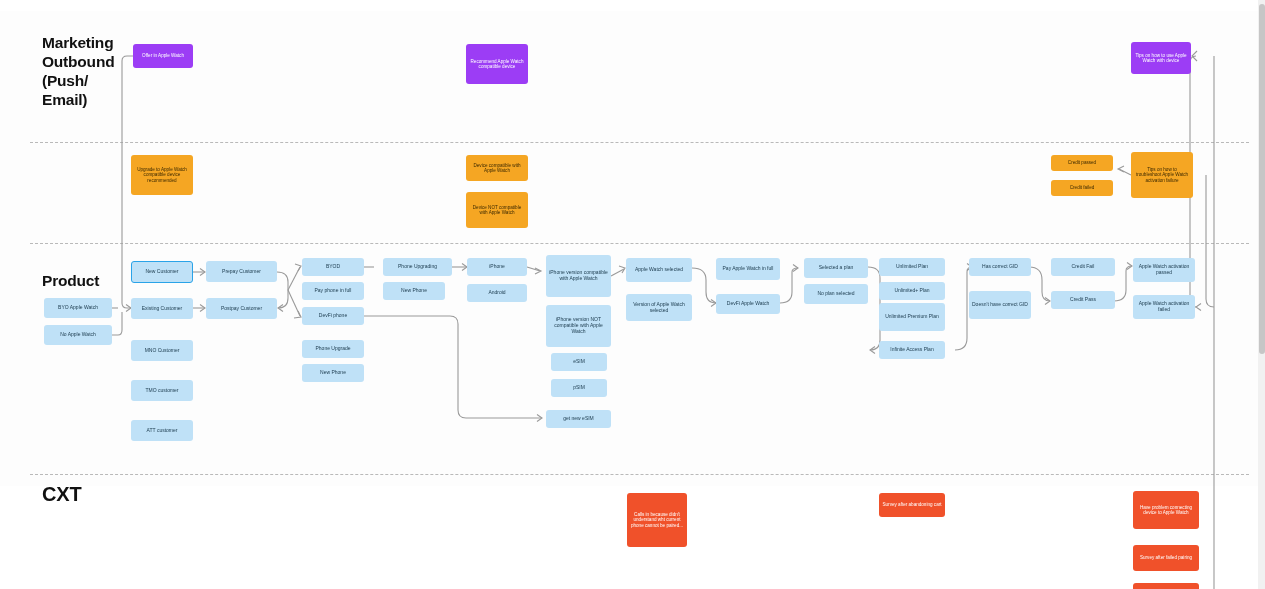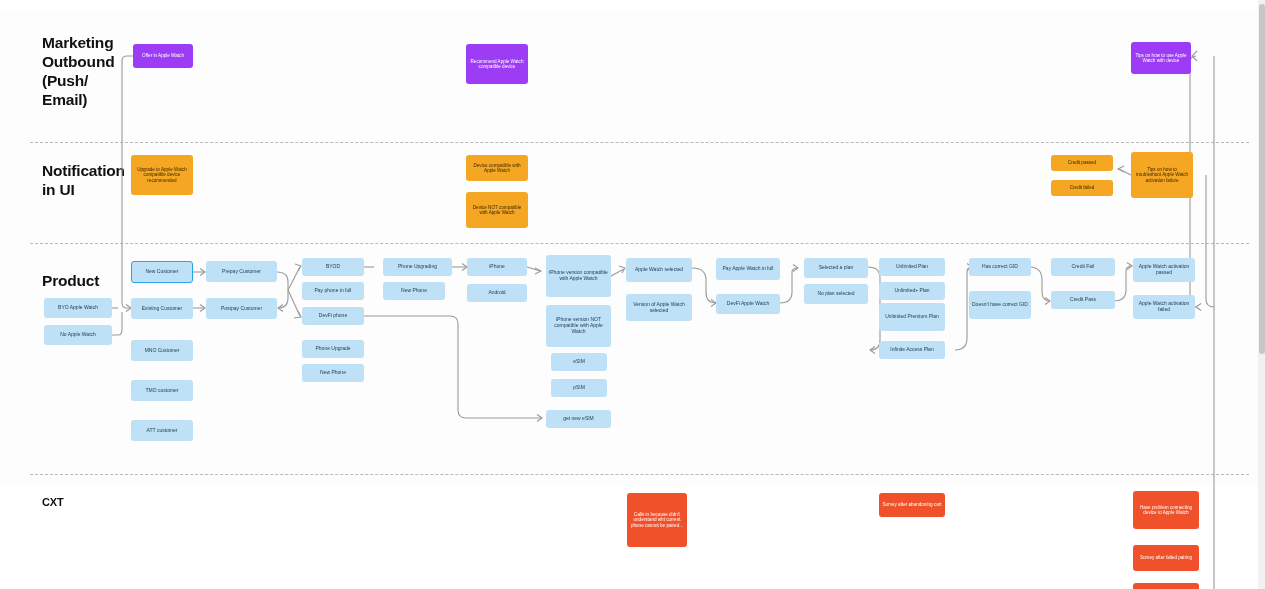--- a/index.html
+++ b/index.html
@@ -61,24 +61,22 @@
   <div class="top-strip"></div>
 
   <div class="lane-sep" style="top:142px;"></div>
   <div class="lane-sep" style="top:243px;"></div>
   <div class="lane-sep" style="top:474px;"></div>
 
   <div class="lane-title" style="left:42px;top:34px;font-size:15.5px;">Marketing
 Outbound
 (Push/
 Email)</div>
-  <div class="lane-title" style="left:42px;top:162px;font-size:15.5px;">Notification
-in UI</div>
   <div class="lane-title" style="left:42px;top:272px;font-size:15.5px;">Product</div>
-  <div class="lane-title" style="left:42px;top:496px;font-size:11px;">CXT</div>
+  <div class="lane-title" style="left:42px;top:482px;font-size:20px;">CXT</div>
 
   <svg id="wires">
 
     <path d="M133,56 L127,56 Q122,56 122,61 L122,303 Q122,308 127,308 L131,308"></path>
     <path class="arrowhead" d="M126,304.5 L131,308 L126,311.5"></path>
 
     <path d="M112,308 L118,308"></path>
     <path d="M112,335 L118,335 Q122,335 122,330 L122,312"></path>
 
     <path d="M193,272 L205,272"></path>

